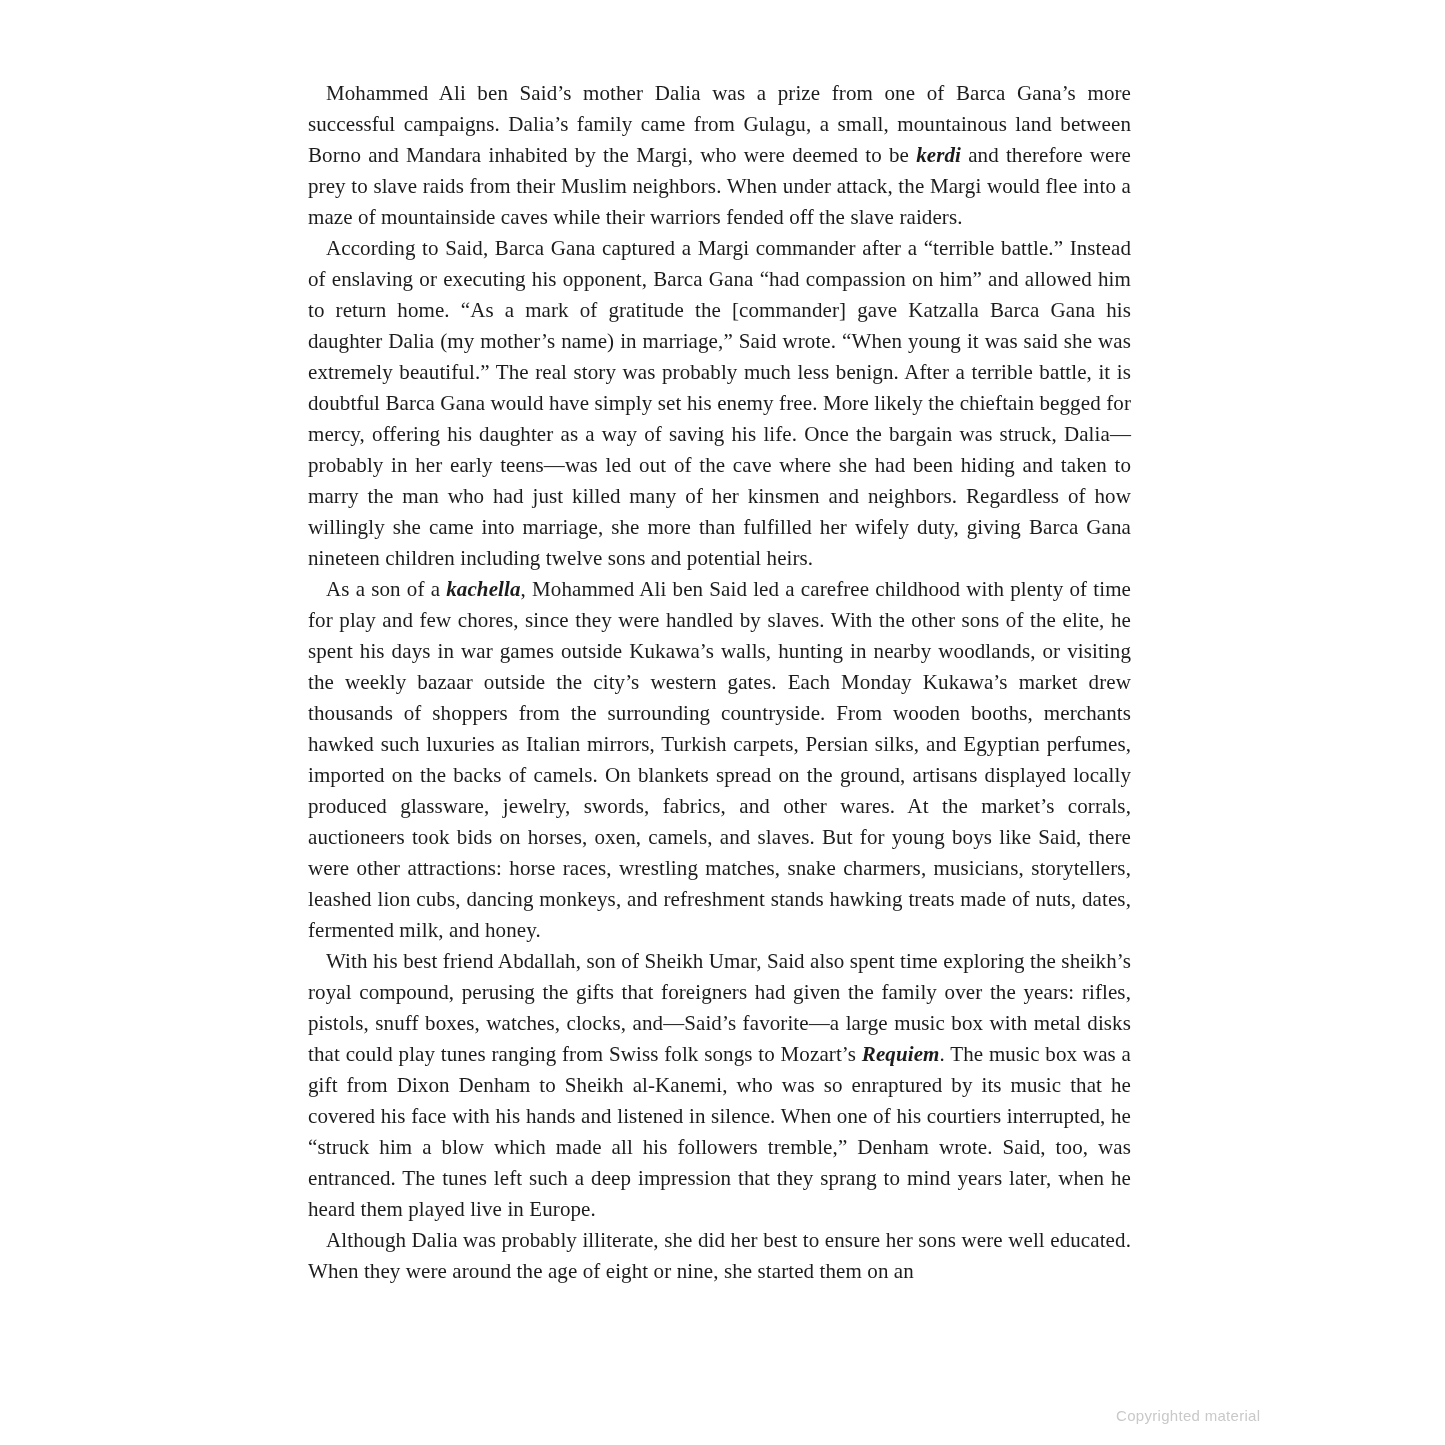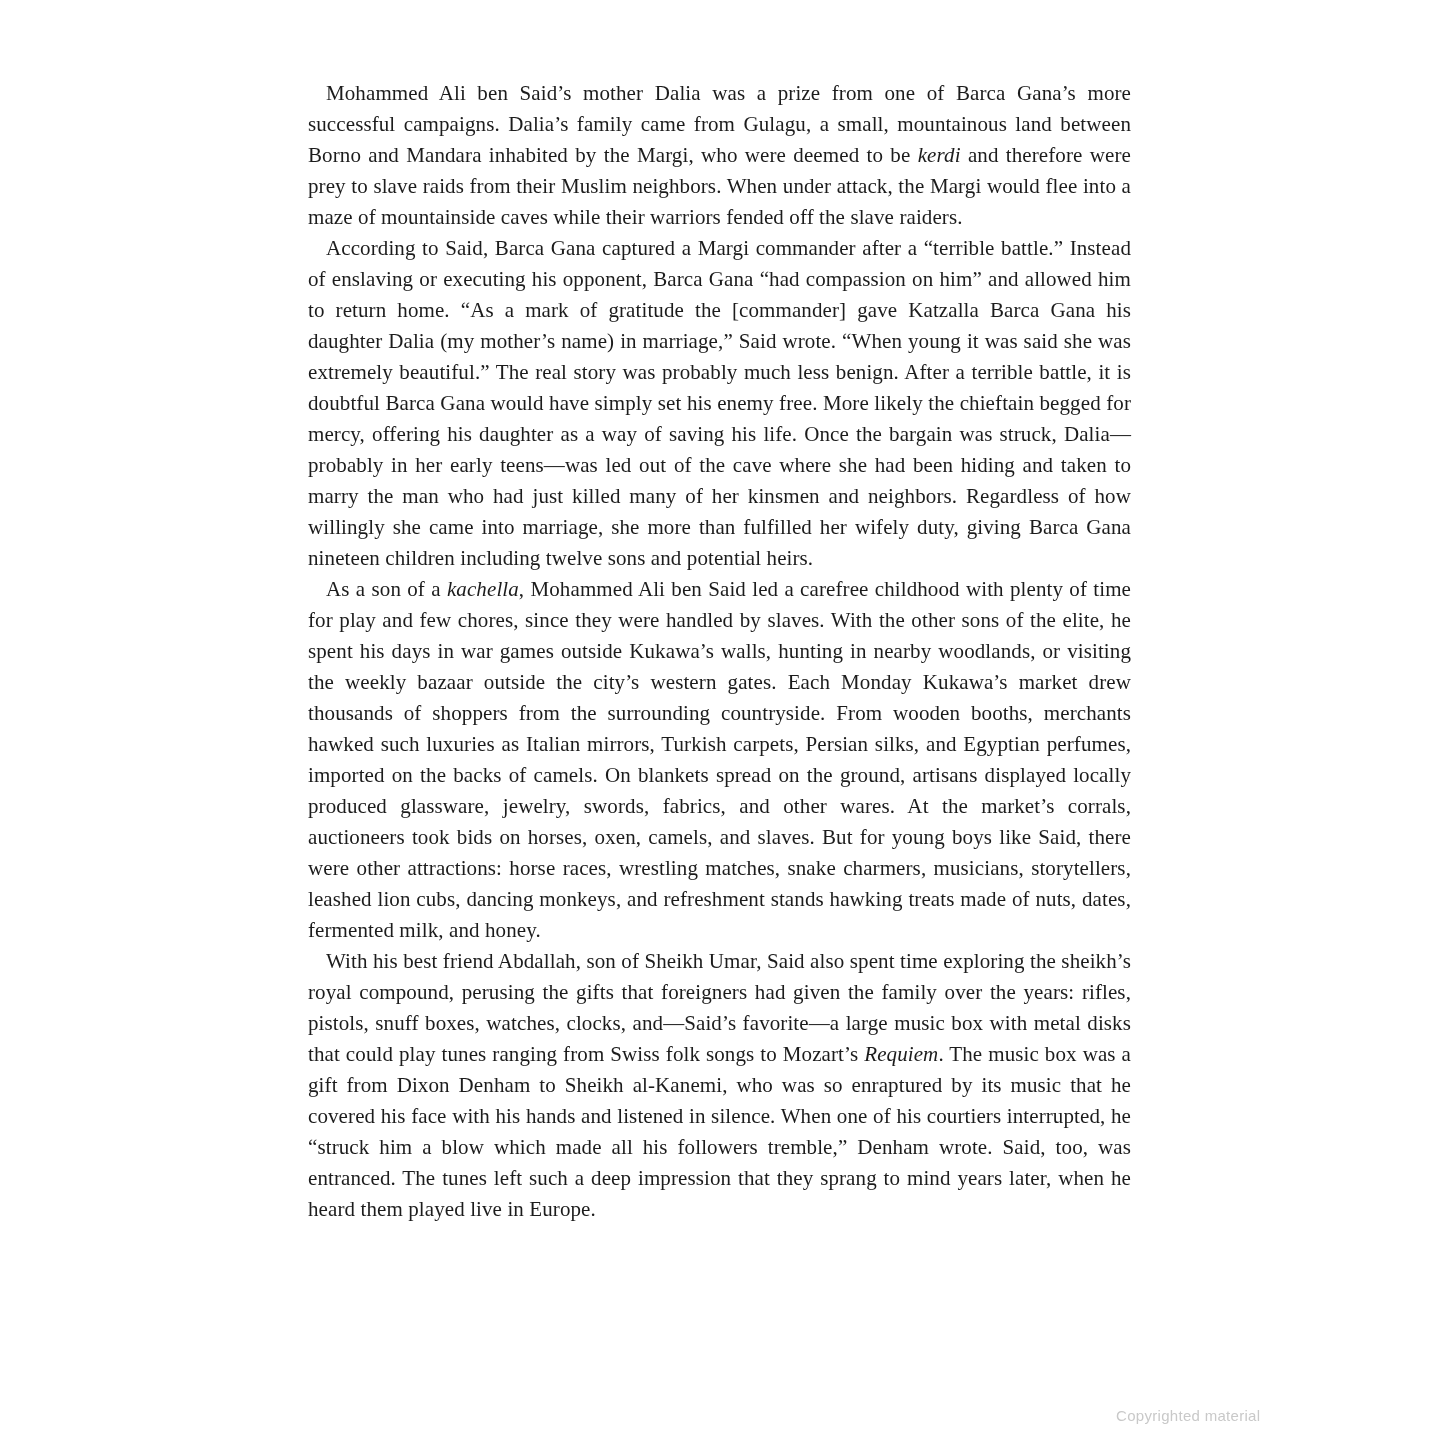--- a/index.html
+++ b/index.html
@@ -31,20 +31,21 @@
   .text-column p {
     margin: 0;
     padding: 0;
     text-indent: 18px;
     text-align: justify;
     text-justify: inter-word;
     letter-spacing: 0.1px;
   }
   .text-column i {
     font-style: italic;
+    font-weight: bold;
   }
   .watermark {
     position: absolute;
     left: 1116px;
     top: 1407px;
     font-family: "Liberation Sans", "DejaVu Sans", sans-serif;
     font-size: 15px;
     color: #c9c9c9;
     letter-spacing: 0.3px;
   }
@@ -57,18 +58,19 @@
   <div class="text-column">
 
     <p><span>Mohammed Ali ben Said’s mother Dalia was a prize from one of Barca Gana’s more successful campaigns. Dalia’s family came from Gulagu, a small, mountainous land between Borno and Mandara inhabited by the Margi, who were deemed to be </span><i>kerdi</i><span> and therefore were prey to slave raids from their Muslim neighbors. When under attack, the Margi would flee into a maze of mountainside caves while their warriors fended off the slave raiders.</span></p>
 
     <p><span>According to Said, Barca Gana captured a Margi commander after a “terrible battle.” Instead of enslaving or executing his opponent, Barca Gana “had compassion on him” and allowed him to return home. “As a mark of gratitude the [commander] gave Katzalla Barca Gana his daughter Dalia (my mother’s name) in marriage,” Said wrote. “When young it was said she was extremely beautiful.” The real story was probably much less benign. After a terrible battle, it is doubtful Barca Gana would have simply set his enemy free. More likely the chieftain begged for mercy, offering his daughter as a way of saving his life. Once the bargain was struck, Dalia—probably in her early teens—was led out of the cave where she had been hiding and taken to marry the man who had just killed many of her kinsmen and neighbors. Regardless of how willingly she came into marriage, she more than fulfilled her wifely duty, giving Barca Gana nineteen children including twelve sons and potential heirs.</span></p>
 
     <p><span>As a son of a </span><i>kachella</i><span>, Mohammed Ali ben Said led a carefree childhood with plenty of time for play and few chores, since they were handled by slaves. With the other sons of the elite, he spent his days in war games outside Kukawa’s walls, hunting in nearby woodlands, or visiting the weekly bazaar outside the city’s western gates. Each Monday Kukawa’s market drew thousands of shoppers from the surrounding countryside. From wooden booths, merchants hawked such luxuries as Italian mirrors, Turkish carpets, Persian silks, and Egyptian perfumes, imported on the backs of camels. On blankets spread on the ground, artisans displayed locally produced glassware, jewelry, swords, fabrics, and other wares. At the market’s corrals, auctioneers took bids on horses, oxen, camels, and slaves. But for young boys like Said, there were other attractions: horse races, wrestling matches, snake charmers, musicians, storytellers, leashed lion cubs, dancing monkeys, and refreshment stands hawking treats made of nuts, dates, fermented milk, and honey.</span></p>
 
     <p><span>With his best friend Abdallah, son of Sheikh Umar, Said also spent time exploring the sheikh’s royal compound, perusing the gifts that foreigners had given the family over the years: rifles, pistols, snuff boxes, watches, clocks, and—Said’s favorite—a large music box with metal disks that could play tunes ranging from Swiss folk songs to Mozart’s </span><i>Requiem</i><span>. The music box was a gift from Dixon Denham to Sheikh al-Kanemi, who was so enraptured by its music that he covered his face with his hands and listened in silence. When one of his courtiers interrupted, he “struck him a blow which made all his followers tremble,” Denham wrote. Said, too, was entranced. The tunes left such a deep impression that they sprang to mind years later, when he heard them played live in Europe.</span></p>
 
+    <p><span>Although Dalia was probably illiterate, she did her best to ensure her sons were well educated. When they were around the age of eight or nine, she started them on an</span></p>
 
   </div>
 
   <div class="watermark">Copyrighted material</div>
 
 </div>
 
 </body></html>

